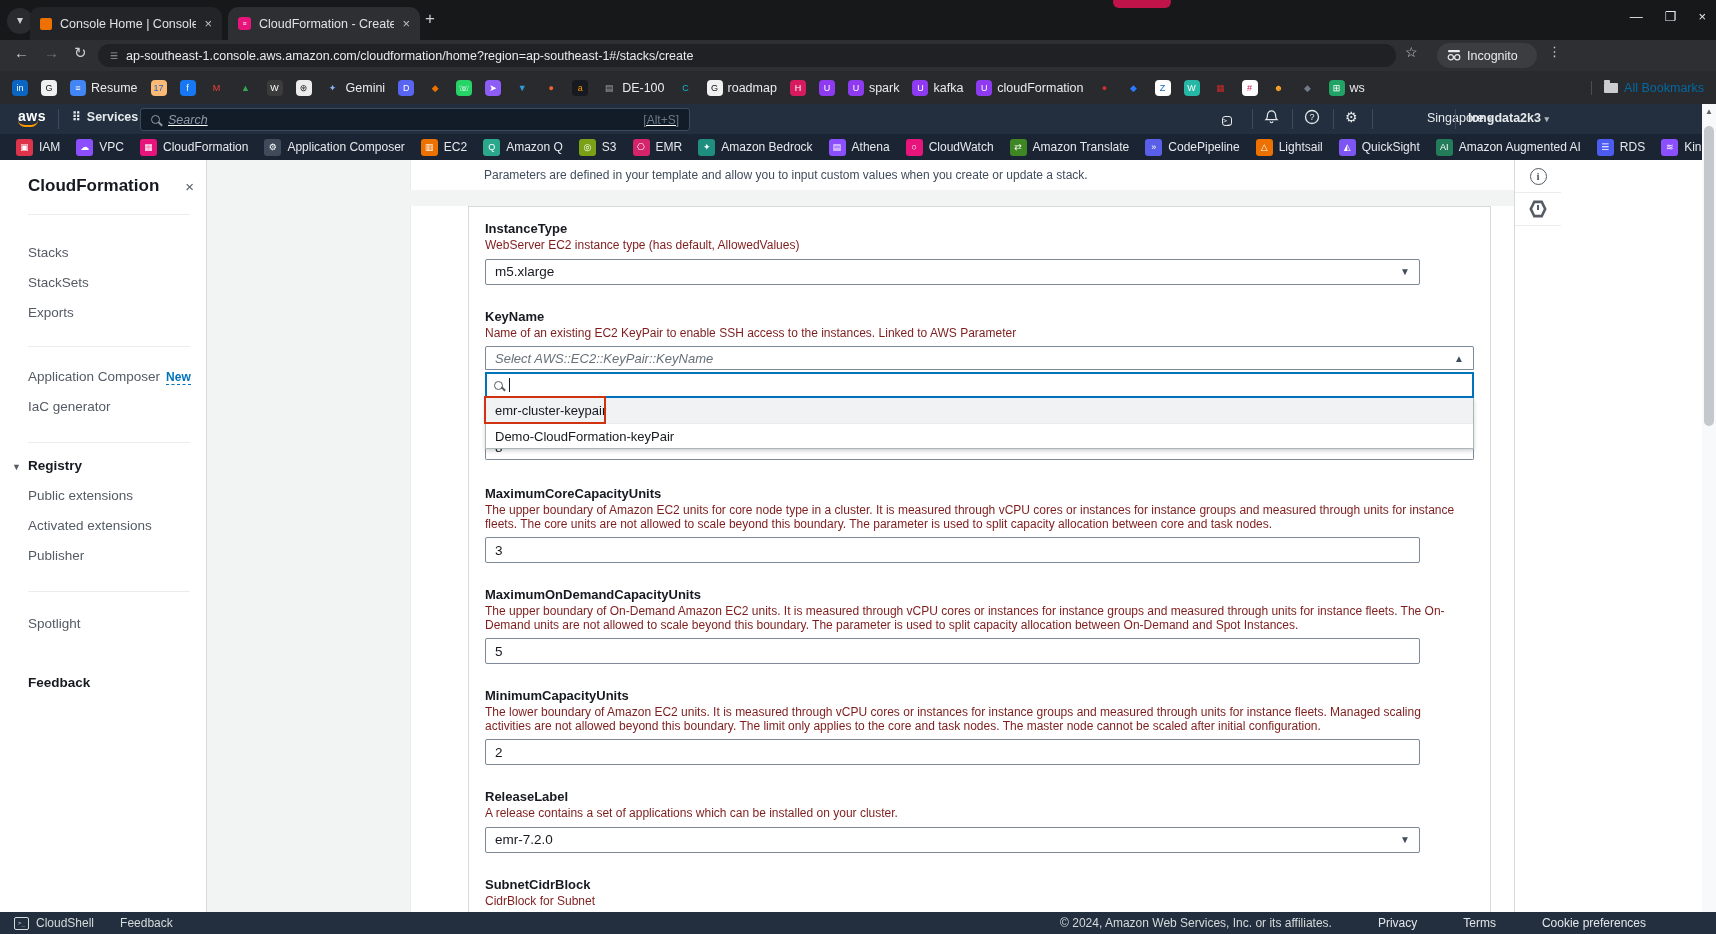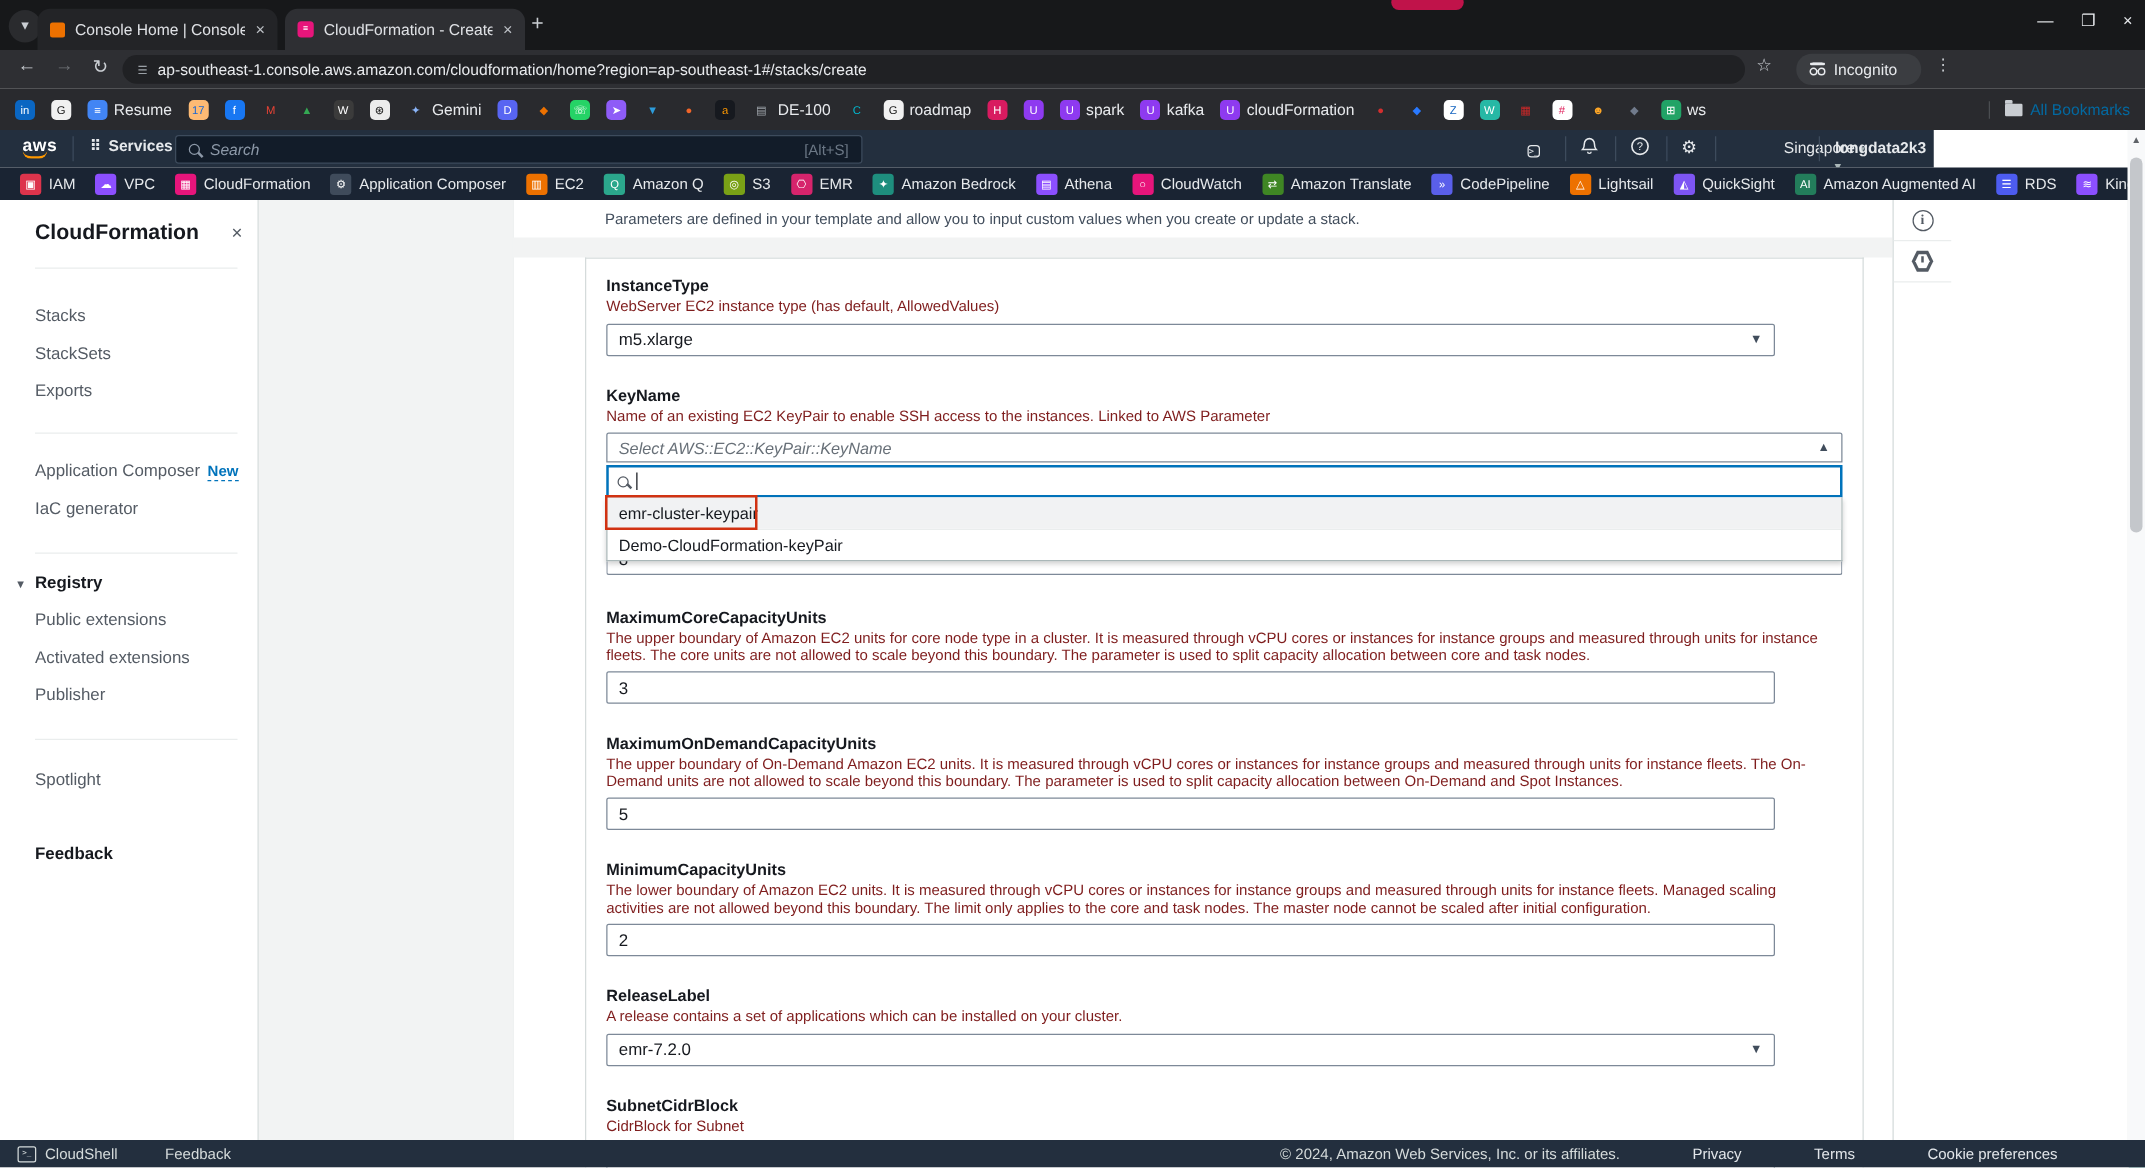--- a/index.html
+++ b/index.html
@@ -31,28 +31,28 @@
   #incog-chip { position:absolute; left:1437px; top:3px; height:25px; width:100px; border-radius:13px; background:#3b3d41; color:#e8eaed; font-size:12.5px; display:flex; align-items:center; gap:6px; padding:0 10px; }
   #menu-dots { position:absolute; left:1548px; top:4px; color:#c9cdd2; font-size:13px; }
   #bookmarksbar { position:absolute; left:0; top:71px; width:1716px; height:33px; background:#292a2e; display:flex; align-items:center; gap:13px; padding:0 12px; }
   .bm { display:flex; align-items:center; gap:5px; flex:none; }
   .bm-ico { width:16px; height:16px; border-radius:4px; color:#fff; font-size:9px; line-height:16px; text-align:center; flex:none; }
   .bm-label { color:#e8eaed; font-size:12.5px; white-space:nowrap; }
   #all-bookmarks { display:flex; align-items:center; gap:6px; color:#0369a1; font-size:12.5px; border-left:1px solid #4a4d51; padding-left:12px; }
   .folder-ico { width:14px; height:10px; background:#c9cdd2; border-radius:1px; position:relative; }
   .folder-ico::before { content:''; position:absolute; top:-3px; left:0; width:6px; height:3px; background:#c9cdd2; border-radius:1px 1px 0 0; }
   
-  #awsnav { position:absolute; left:0; top:104px; width:1547px; height:30px; background:#232f3e; color:#fff; }
+  #awsnav { position:absolute; left:0; top:104px; width:1716px; height:30px; background:#232f3e; color:#fff; }
   #aws-logo { position:absolute; left:18px; top:4px; }
   #aws-logo .t { color:#fff; font-weight:700; font-size:14px; letter-spacing:.5px; }
   #aws-logo .smile { width:20px; height:7px; border-bottom:2px solid #ff9900; border-radius:0 0 10px 10px; margin-top:-4px; }
   .nav-sep { position:absolute; top:5px; width:1px; height:20px; background:#3d4b5c; }
   #nav-services { position:absolute; left:72px; top:6px; display:flex; gap:6px; align-items:center; font-size:12.5px; font-weight:700; color:#e6e9ec; }
   #nav-services .grid { font-size:12px; color:#e6e9ec; }
-  #nav-search { position:absolute; left:140px; top:4px; width:550px; height:23px; background:#121c29; border:1px solid #3d4b5c; border-radius:3px; display:flex; align-items:center; gap:8px; padding:0 10px; }
+  #nav-search { position:absolute; left:140px; top:4px; width:550px; height:23px; background:#121c29; border:1px solid #3d4b5c; border-radius:3px; display:flex; align-items:center; gap:8px; padding:0 10px;text-decoration:underline; }
   #nav-search .ph { color:#8d99a8; font-style:italic; font-size:12.5px; flex:1; }
   #nav-search .kbd { color:#6b7785; font-size:12px; }
   .lens { width:9px; height:9px; border:1.5px solid #8d99a8; border-radius:50%; position:relative; flex:none; }
   .lens::after { content:''; position:absolute; width:5px; height:1.5px; background:#8d99a8; right:-4px; bottom:-1px; transform:rotate(45deg); }
   .nav-right-ico { position:absolute; top:5px; color:#e6e9ec; }
   #nav-region { position:absolute; left:1383px; top:7px; font-size:12.5px; color:#e6e9ec;margin-left:44px; }
   #nav-account { position:absolute; left:1468px; top:7px; font-size:12.5px; color:#e6e9ec; font-weight:700; }
   .caret-d { font-size:9px; color:#aab7b8; }
   .term-ico { width:17px; height:15px; border:1.5px solid #e6e9ec; border-radius:3px; color:#e6e9ec; font-size:7px; line-height:12px; text-align:center; font-family:"DejaVu Sans Mono", monospace; }
   
@@ -104,21 +104,21 @@
   .info-ico { width:17px; height:17px; border:1.6px solid #545b64; border-radius:50%; color:#545b64; font-size:11px; line-height:14px; text-align:center; font-family:"Liberation Serif", serif; font-weight:700; }
   .hex-ico { width:18px; height:18px; background:#545b64; clip-path:polygon(25% 3%, 75% 3%, 98% 50%, 75% 97%, 25% 97%, 2% 50%); position:relative; }
   .hex-ico::before { content:''; position:absolute; left:3px; top:3px; width:12px; height:12px; background:#fff; clip-path:polygon(25% 3%, 75% 3%, 98% 50%, 75% 97%, 25% 97%, 2% 50%); }
   .hex-ico::after { content:''; position:absolute; left:8px; top:5px; width:2px; height:5px; background:#545b64; }
   
   #scrollbar { position:absolute; left:1702px; top:104px; width:14px; height:816px; background:#f8f9fa; }
   #sb-up { color:#5f6368; font-size:8px; text-align:center; padding-top:3px; }
   #sb-thumb { position:absolute; left:2px; top:22px; width:10px; height:300px; background:#c4c7cb; border-radius:5px; }
   #teal-corner { position:absolute; left:1703px; top:921px; width:13px; height:13px; background:#0e7e72; }
   
-  #footer { position:absolute; left:0; top:912px; width:1716px; height:22px; background:#232f3e; display:flex; align-items:center; font-size:12px; color:#d5dbdb; padding:0 14px; z-index:5;gap:12px; }
+  #footer { position:absolute; left:0; top:912px; width:1716px; height:22px; background:#232f3e; display:flex; align-items:center; font-size:12px; color:#d5dbdb; padding:0 14px; z-index:5; }
   #footer .flink { margin-right:26px; display:flex; gap:7px; align-items:center; }
   #footer-spacer { flex:1; }
   #footer .rlink { margin-left:46px; color:#e2e6ea; }
   .term-ico-f { width:15px; height:13px; border:1.3px solid #d5dbdb; border-radius:2px; color:#d5dbdb; font-size:6px; line-height:10px; text-align:center; font-family:"DejaVu Sans Mono", monospace; }
 </style>
 </head>
 <body>
 
 <div id="tabstrip">
   <div id="rec-pill"></div>

